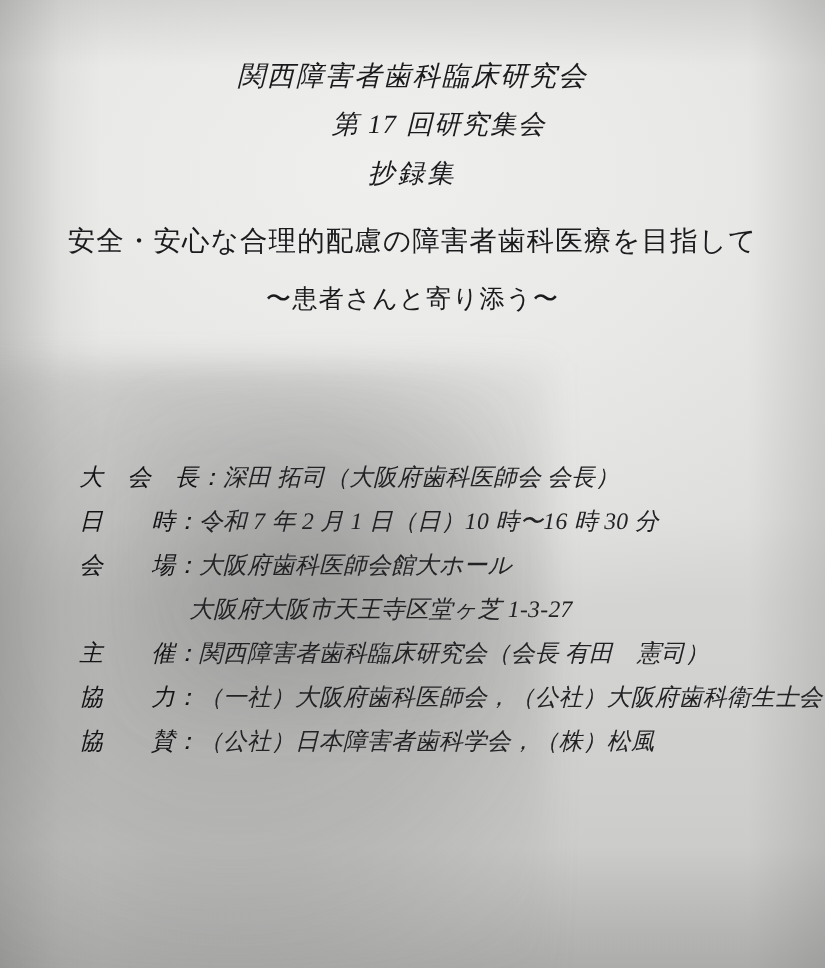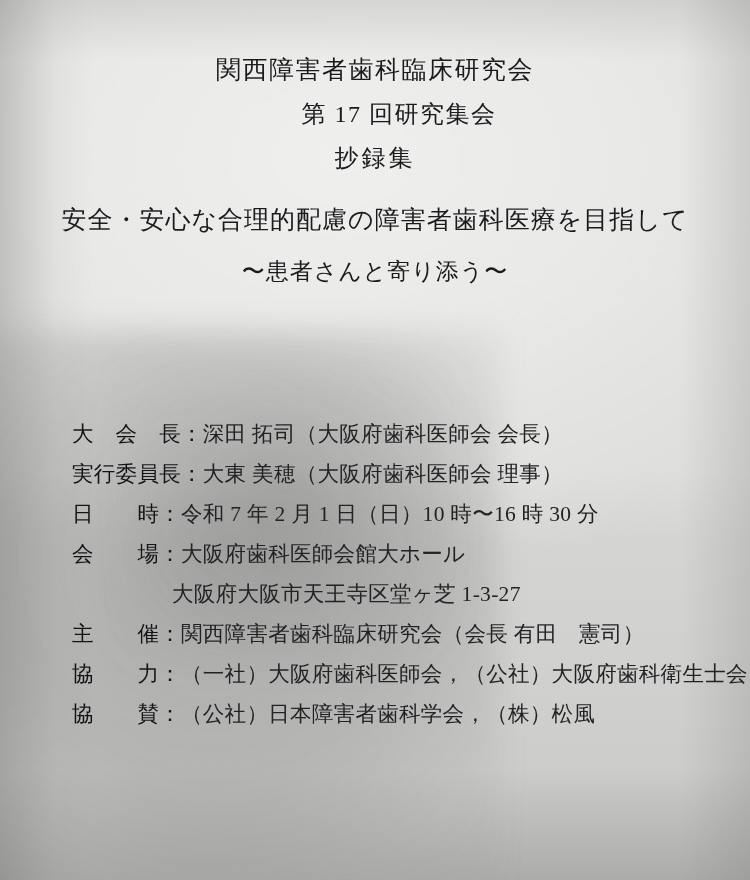--- a/index.html
+++ b/index.html
@@ -94,20 +94,21 @@
   .title-block {
     text-align: center;
     padding-top: 48px;
     color: #17171a;
   }
   .title-line {
     font-size: 25px;
     letter-spacing: 1.5px;
     line-height: 44px;
     color: #1b1b1e;
+    font-style: italic;
   }
   .title-line.l2 { font-size: 24px; padding-left: 48px; }
   .title-line.l3 { font-size: 24px; letter-spacing: 3px; }
 
   .theme-block {
     text-align: center;
     margin-top: 20px;
     color: #1b1b1e;
   }
   .theme-main {
@@ -125,20 +126,21 @@
   .details {
     margin-top: 122px;
     padding-left: 72px;
     color: #141417;
   }
   .detail-row {
     font-size: 21.5px;
     line-height: 40px;
     white-space: nowrap;
     letter-spacing: 0.3px;
+    font-style: italic;
   }
   .detail-row .lbl {
     display: inline-block;
   }
   .detail-row.indent {
     padding-left: 100px;
   }
   .dim {
     color: #232326;
   }
@@ -167,23 +169,20 @@
     <div class="theme-block">
       <div class="theme-main">安全・安心な合理的配慮の障害者歯科医療を目指して</div>
       <div class="theme-sub">〜患者さんと寄り添う〜</div>
     </div>
 
     <div class="details">
       <div class="detail-row">
         <span class="lbl">大　会　長：</span><span class="dim">深田 拓司（大阪府歯科医師会 会長）</span>
       </div>
       <div class="detail-row">
-        <span class="lbl">実行委員長：</span><span class="dim">大東 美穂（大阪府歯科医師会 理事）</span>
-      </div>
-      <div class="detail-row">
         <span class="lbl">日　　時：</span><span class="dim">令和 7 年 2 月 1 日（日）10 時〜16 時 30 分</span>
       </div>
       <div class="detail-row">
         <span class="lbl">会　　場：</span><span class="dim">大阪府歯科医師会館大ホール</span>
       </div>
       <div class="detail-row indent">
         <span class="lbl"></span><span class="dim">大阪府大阪市天王寺区堂ヶ芝 1-3-27</span>
       </div>
       <div class="detail-row">
         <span class="lbl">主　　催：</span><span class="dim">関西障害者歯科臨床研究会（会長 有田　憲司）</span>

